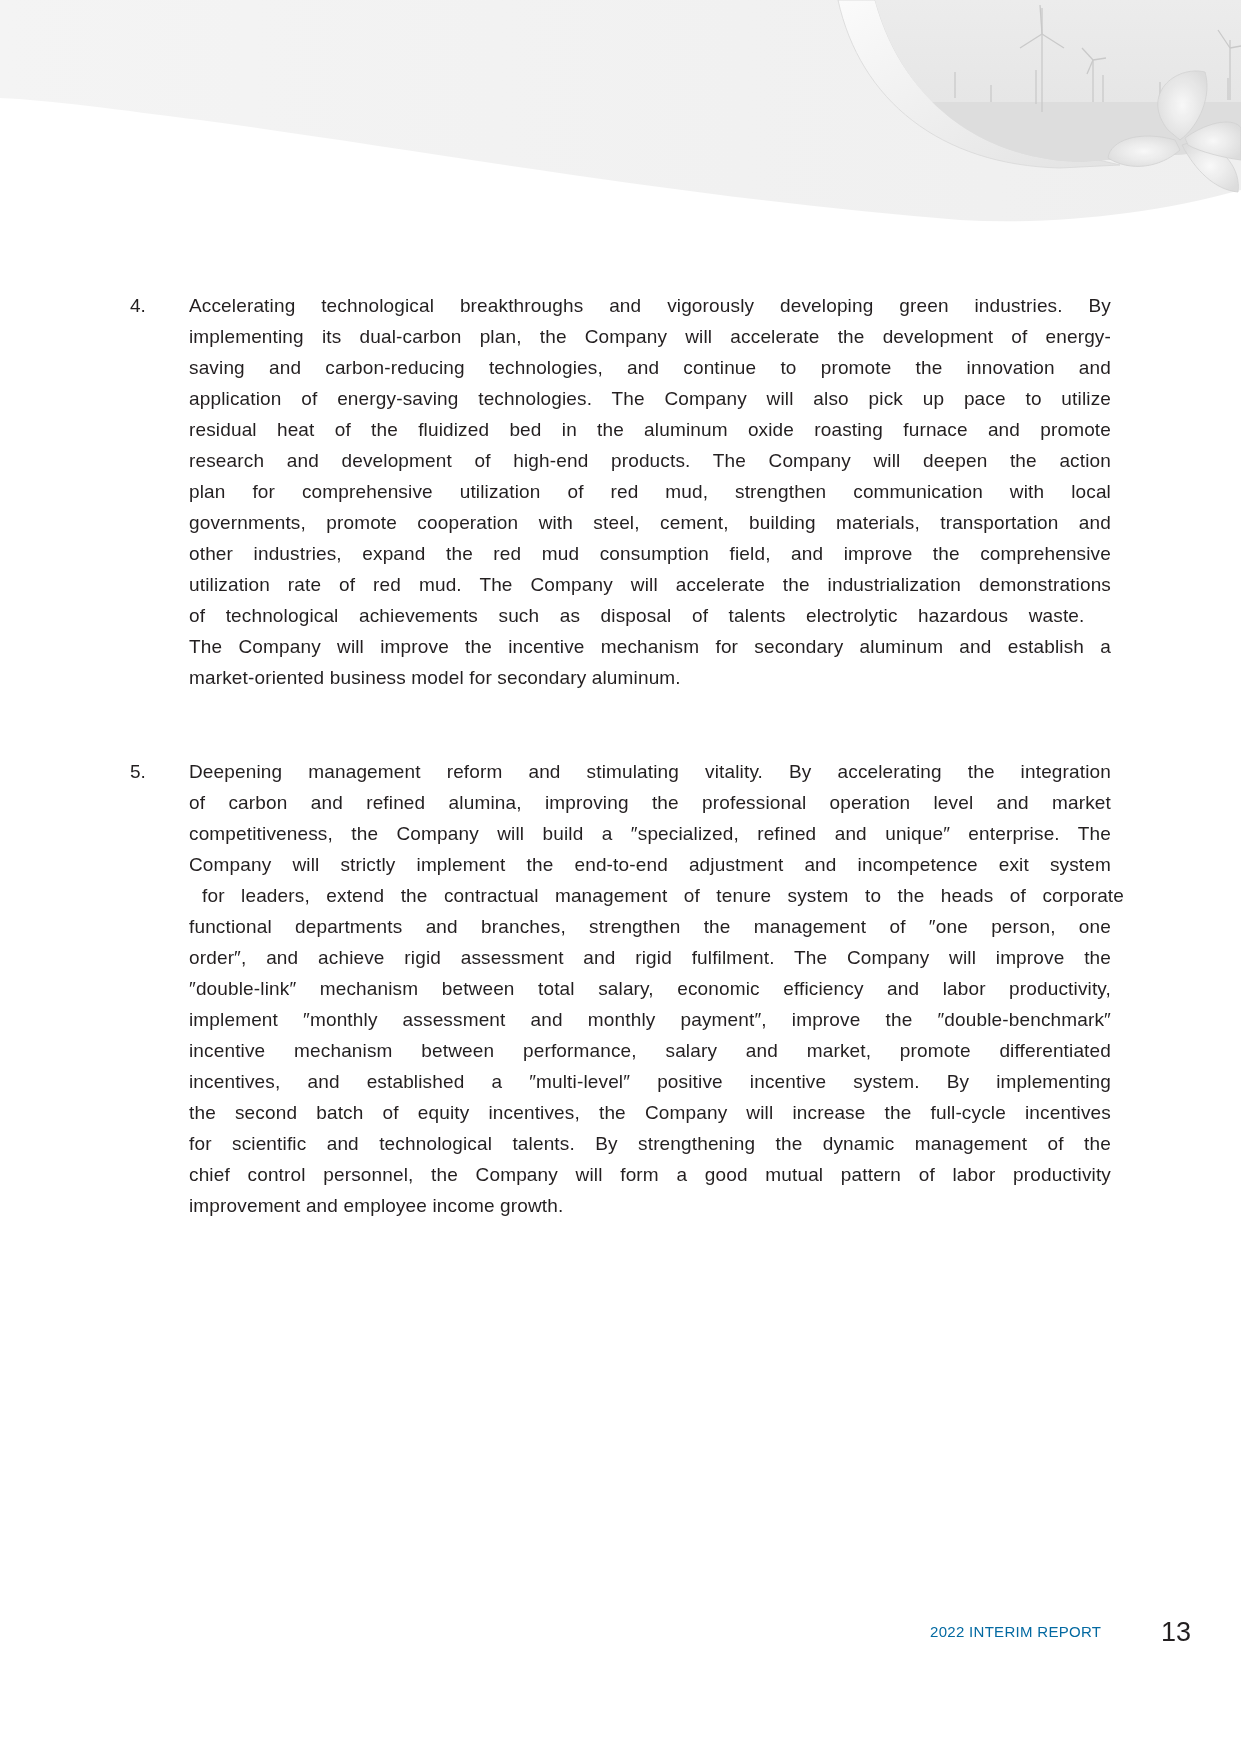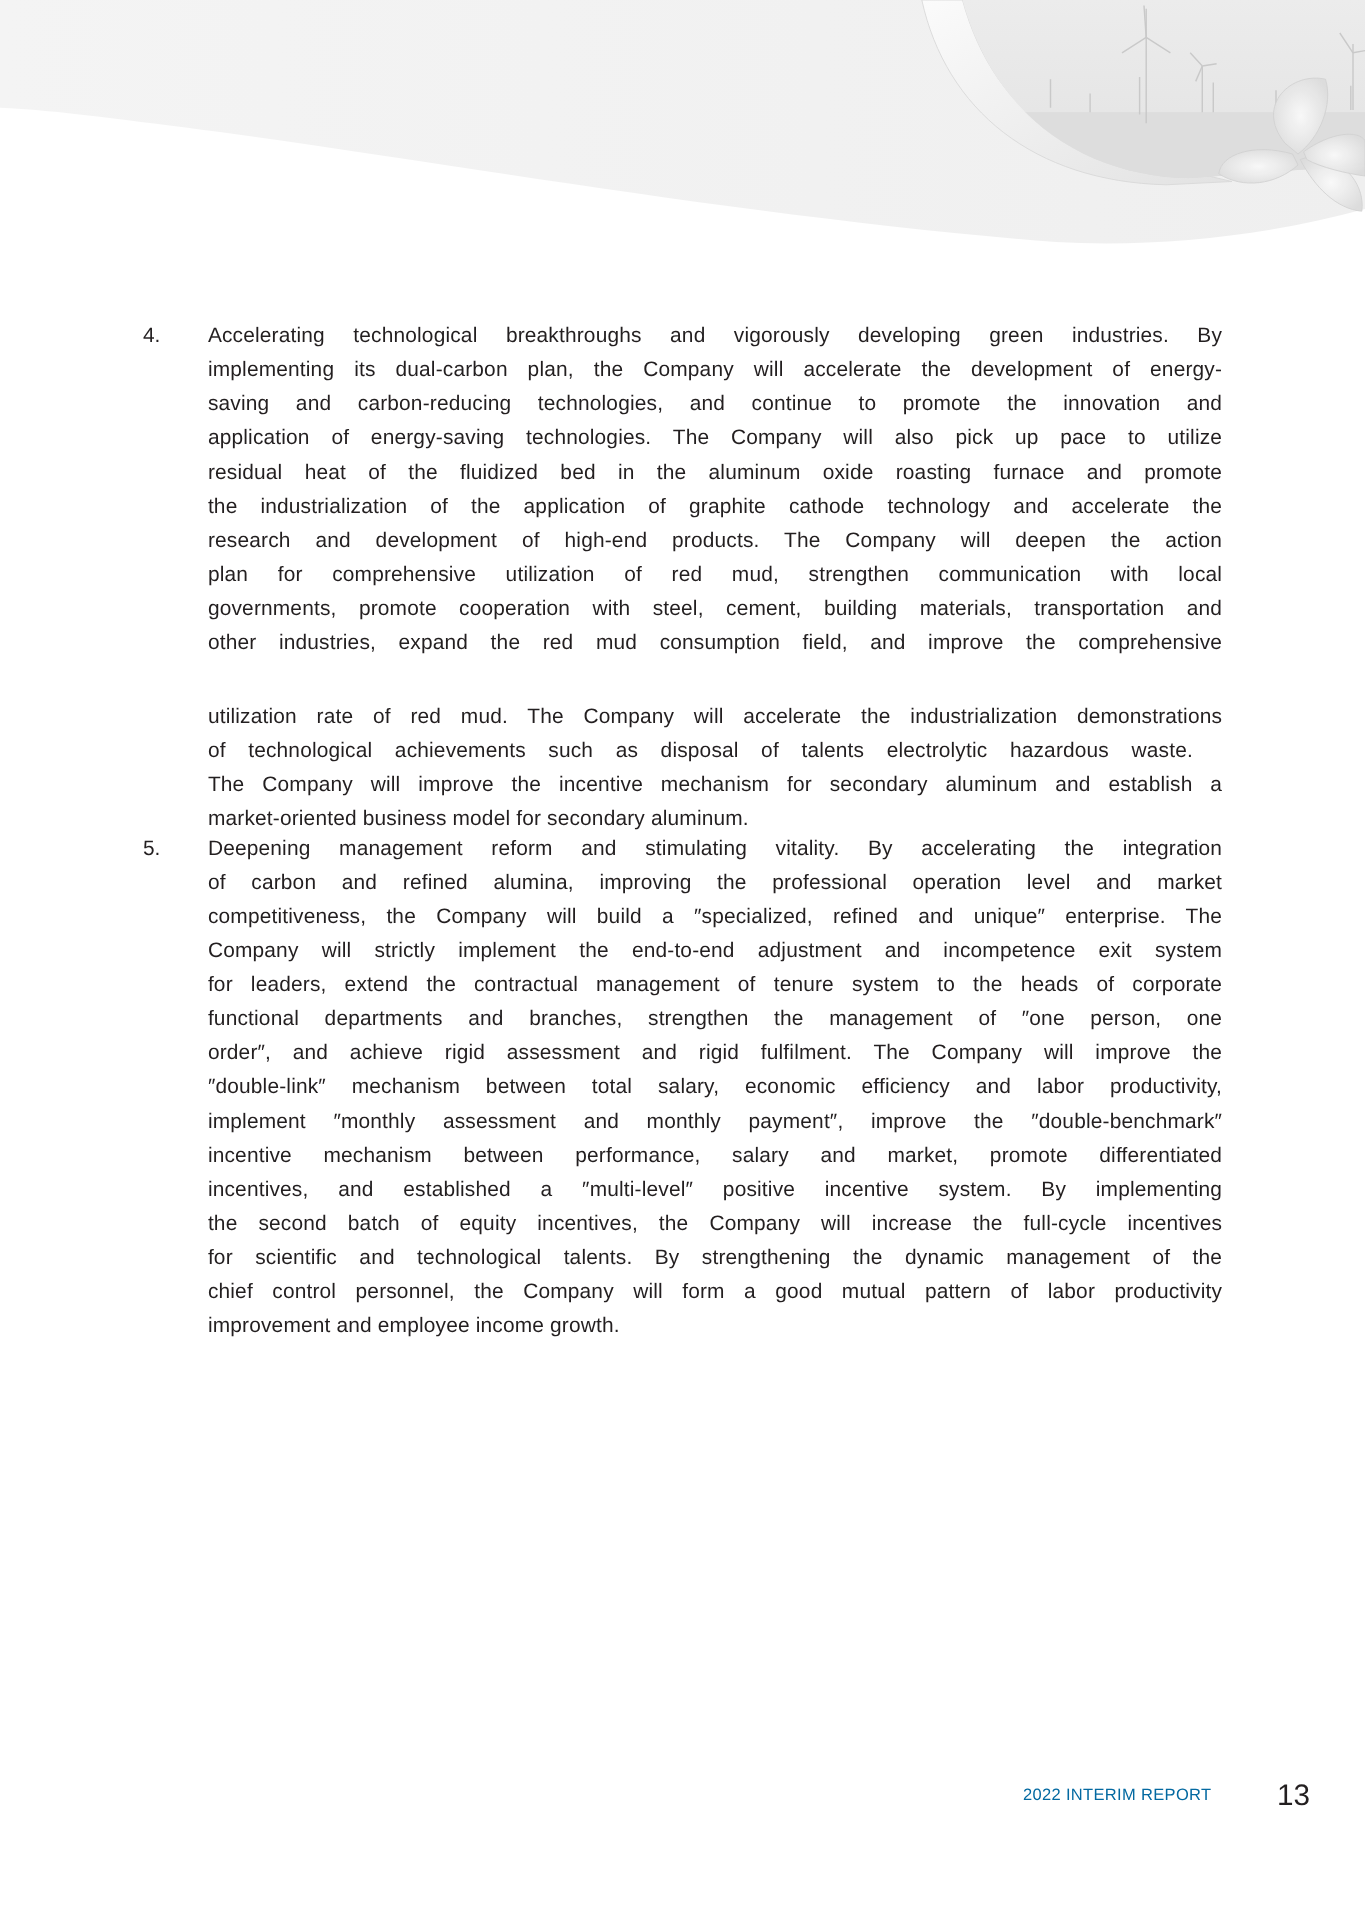--- a/index.html
+++ b/index.html
@@ -150,40 +150,39 @@
 <main class="content">
 
   <section class="list-item" style="top: 290px;">
     <span class="item-number">4.</span>
     <div class="item-body">
       <span class="line" style="white-space: nowrap; word-spacing: 20.4082px; text-align: left; text-align-last: left;">Accelerating technological breakthroughs and vigorously developing green industries. By</span>
       <span class="line" style="white-space: nowrap; word-spacing: 12.7074px; text-align: right; text-align-last: left;">implementing its dual-carbon plan, the Company will accelerate the development of energy-</span>
       <span class="line" style="white-space: nowrap; word-spacing: 18.7047px; text-align: left; text-align-last: left;">saving and carbon-reducing technologies, and continue to promote the innovation and</span>
       <span class="line" style="white-space: nowrap; word-spacing: 14.3294px; text-align: left; text-align-last: left;">application of energy-saving technologies. The Company will also pick up pace to utilize</span>
       <span class="line" style="white-space: nowrap; word-spacing: 14.7752px; text-align: left; text-align-last: left;">residual heat of the fluidized bed in the aluminum oxide roasting furnace and promote</span>
-      <span class="line" style="white-space: nowrap; word-spacing: 15.4688px; text-align: left; text-align-last: left;">the industrialization of the application of graphite cathode technology and accelerate the</span>
       <span class="line" style="white-space: nowrap; word-spacing: 17.1634px; text-align: left; text-align-last: left;">research and development of high-end products. The Company will deepen the action</span>
       <span class="line" style="white-space: nowrap; word-spacing: 21.4781px; text-align: left; text-align-last: left;">plan for comprehensive utilization of red mud, strengthen communication with local</span>
       <span class="line" style="white-space: nowrap; word-spacing: 14.9115px; text-align: left; text-align-last: left;">governments, promote cooperation with steel, cement, building materials, transportation and</span>
       <span class="line" style="white-space: nowrap; word-spacing: 15.0639px; text-align: left; text-align-last: left;">other industries, expand the red mud consumption field, and improve the comprehensive</span>
-      <span class="line" style="white-space: nowrap; word-spacing: 12.4957px; text-align: left; text-align-last: left; margin-top: 36px;">utilization rate of red mud. The Company will accelerate the industrialization demonstrations</span>
+      <span class="line" style="white-space: nowrap; word-spacing: 12.4957px; text-align: left; text-align-last: left;">utilization rate of red mud. The Company will accelerate the industrialization demonstrations</span>
       <span class="line" style="white-space: nowrap; word-spacing: 15.0516px; text-align: left; text-align-last: left;">of technological achievements such as disposal of talents electrolytic hazardous waste.</span>
       <span class="line" style="white-space: nowrap; word-spacing: 10.7982px; text-align: left; text-align-last: left;">The Company will improve the incentive mechanism for secondary aluminum and establish a</span>
       <span class="line last" style="white-space: nowrap;">market-oriented business model for secondary aluminum.</span>
     </div>
   </section>
 
   <section class="list-item" style="top: 756px;">
     <span class="item-number">5.</span>
     <div class="item-body">
       <span class="line" style="white-space: nowrap; word-spacing: 20.566px; text-align: left; text-align-last: left;">Deepening management reform and stimulating vitality. By accelerating the integration</span>
       <span class="line" style="white-space: nowrap; word-spacing: 17.8608px; text-align: left; text-align-last: left;">of carbon and refined alumina, improving the professional operation level and market</span>
       <span class="line" style="white-space: nowrap; word-spacing: 12.9276px; text-align: left; text-align-last: left;">competitiveness, the Company will build a ″specialized, refined and unique″ enterprise. The</span>
       <span class="line" style="white-space: nowrap; word-spacing: 15.6141px; text-align: left; text-align-last: left;">Company will strictly implement the end-to-end adjustment and incompetence exit system</span>
-      <span class="line" style="white-space: nowrap; word-spacing: 10.994px; text-align: left; text-align-last: left;">for leaders, extend the contractual management of tenure system to the heads of corporate</span>
+      <span class="line" style="white-space: nowrap; word-spacing: 10.994px; text-align: left; text-align-last: left; margin-left: 13px;">for leaders, extend the contractual management of tenure system to the heads of corporate</span>
       <span class="line" style="white-space: nowrap; word-spacing: 17.8375px; text-align: left; text-align-last: left;">functional departments and branches, strengthen the management of ″one person, one</span>
       <span class="line" style="white-space: nowrap; word-spacing: 14.3151px; text-align: left; text-align-last: left;">order″, and achieve rigid assessment and rigid fulfilment. The Company will improve the</span>
       <span class="line" style="white-space: nowrap; word-spacing: 18.0295px; text-align: left; text-align-last: left;">″double-link″ mechanism between total salary, economic efficiency and labor productivity,</span>
       <span class="line" style="white-space: nowrap; word-spacing: 19.6582px; text-align: left; text-align-last: left;">implement ″monthly assessment and monthly payment″, improve the ″double-benchmark″</span>
       <span class="line" style="white-space: nowrap; word-spacing: 23.3262px; text-align: left; text-align-last: left;">incentive mechanism between performance, salary and market, promote differentiated</span>
       <span class="line" style="white-space: nowrap; word-spacing: 21.6024px; text-align: left; text-align-last: left;">incentives, and established a ″multi-level″ positive incentive system. By implementing</span>
       <span class="line" style="white-space: nowrap; word-spacing: 13.6615px; text-align: left; text-align-last: left;">the second batch of equity incentives, the Company will increase the full-cycle incentives</span>
       <span class="line" style="white-space: nowrap; word-spacing: 14.9261px; text-align: right; text-align-last: left;">for scientific and technological talents. By strengthening the dynamic management of the</span>
       <span class="line" style="white-space: nowrap; word-spacing: 12.2043px; text-align: left; text-align-last: left;">chief control personnel, the Company will form a good mutual pattern of labor productivity</span>
       <span class="line last" style="white-space: nowrap;">improvement and employee income growth.</span>

